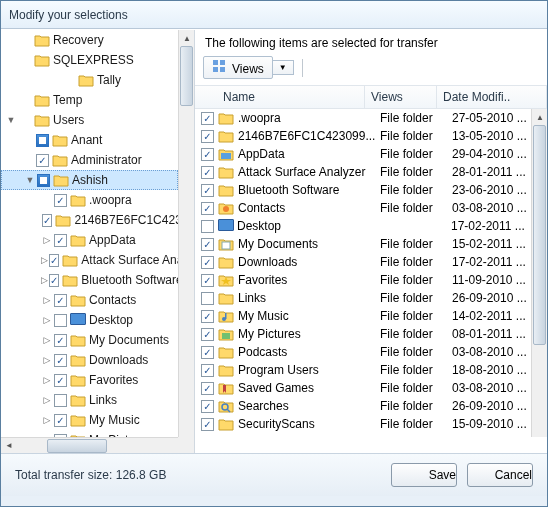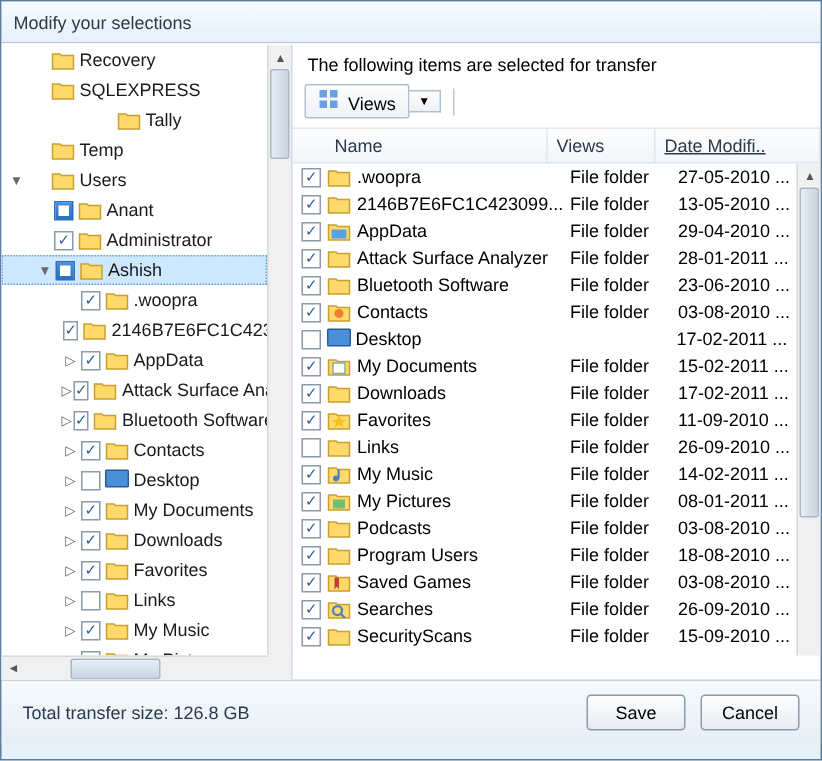--- a/index.html
+++ b/index.html
@@ -27,32 +27,32 @@
 .list-pane { flex: 1; display: flex; flex-direction: column; overflow: hidden; }
 .info-bar { padding: 6px 10px 4px 10px; color: #000000; }
 .views-bar { padding: 2px 8px 6px 8px; display: flex; align-items: center; }
 .views-btn { border: 1px solid #b0c0d0; background: linear-gradient(#fdfdfd,#eef2f6); padding: 2px 8px; display: flex; align-items: flex-end; gap: 6px; border-radius: 2px; }
 .views-drop { border: 1px solid #b0c0d0; border-left: none; background: linear-gradient(#fdfdfd,#eef2f6); padding: 2px 6px; font-size: 8px; }
 .sep { width: 1px; height: 18px; background: #c0c8d0; margin-left: 8px; }
 .list-header { display: flex; border-top: 1px solid #e0e6ec; border-bottom: 1px solid #e0e6ec; background: linear-gradient(#fdfdfd,#f2f6fa); }
 .list-header > div { padding: 4px 6px; border-right: 1px solid #e0e6ec; color: #2a3a4a; }
 .col-name { width: 170px; padding-left: 28px !important; }
 .col-type { width: 72px; }
-.col-date { flex: 1; text-decoration: underline; }
+.col-date { flex: 1; }
 .list-body { flex: 1; overflow: hidden; position: relative; }
 .list-rows { position: absolute; inset: 0 16px 0 0; overflow: hidden; }
 .row { display: flex; align-items: center; height: 18px; padding-left: 6px; }
 .row .checkbox { margin-right: 4px; }
 .row .folder-icon { margin-right: 4px; }
 .row-name { width: 142px; white-space: nowrap; overflow: hidden; text-overflow: ellipsis; }
 .row-type { width: 72px; }
 .row-date { flex: 1; white-space: nowrap; overflow: hidden; text-overflow: ellipsis; }
 .footer { height: 43px; border-top: 1px solid #c8d4e0; background: linear-gradient(#f6fafd,#e6eef6); display: flex; align-items: center; padding: 0 14px; }
 .footer-text { flex: 1; color: #2a3a4a; }
-.btn { min-width: 66px; height: 24px; margin-left: 10px; border: 1px solid #8a9aaa; background: linear-gradient(#fefefe,#e6ecf2); border-radius: 3px; display: flex; align-items: center; justify-content: center; }
+.btn { min-width: 66px; height: 24px; margin-left: 10px; border: 1px solid #8a9aaa; background: linear-gradient(#fefefe,#e6ecf2); border-radius: 3px; display: flex; align-items: center; justify-content: flex-end; }
 .monitor-icon { width:16px; height:14px; display:inline-block; margin-right:3px; }
 .monitor-icon::before { content:""; display:block; width:14px; height:10px; border:1px solid #2a5a9a; background:#4a90d9; border-radius:1px; }
 </style>
 </head>
 <body>
 
 <div class="titlebar">
   <span>Modify your selections</span>
 </div>
 

